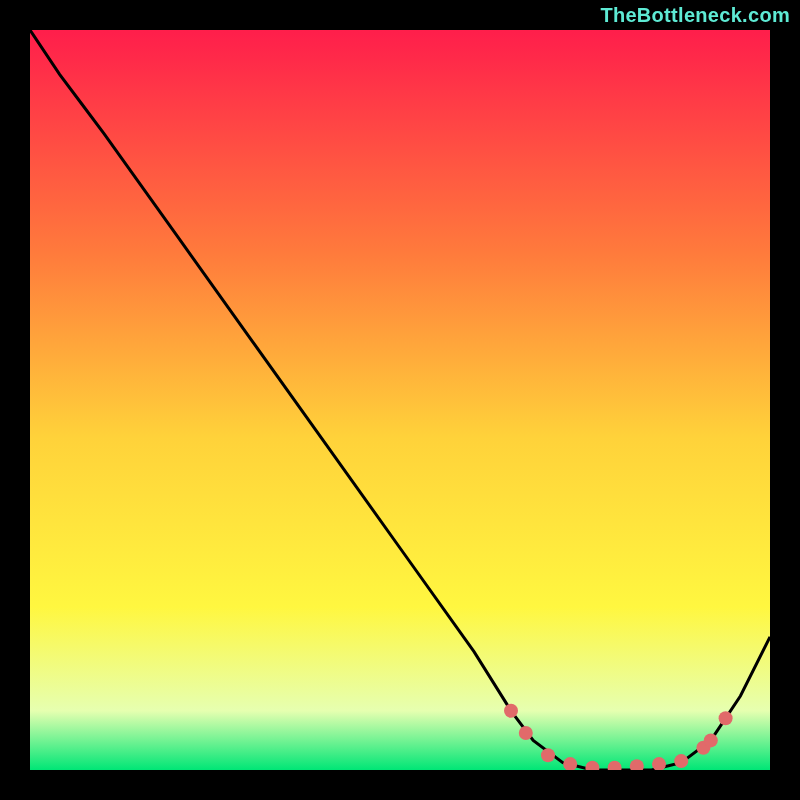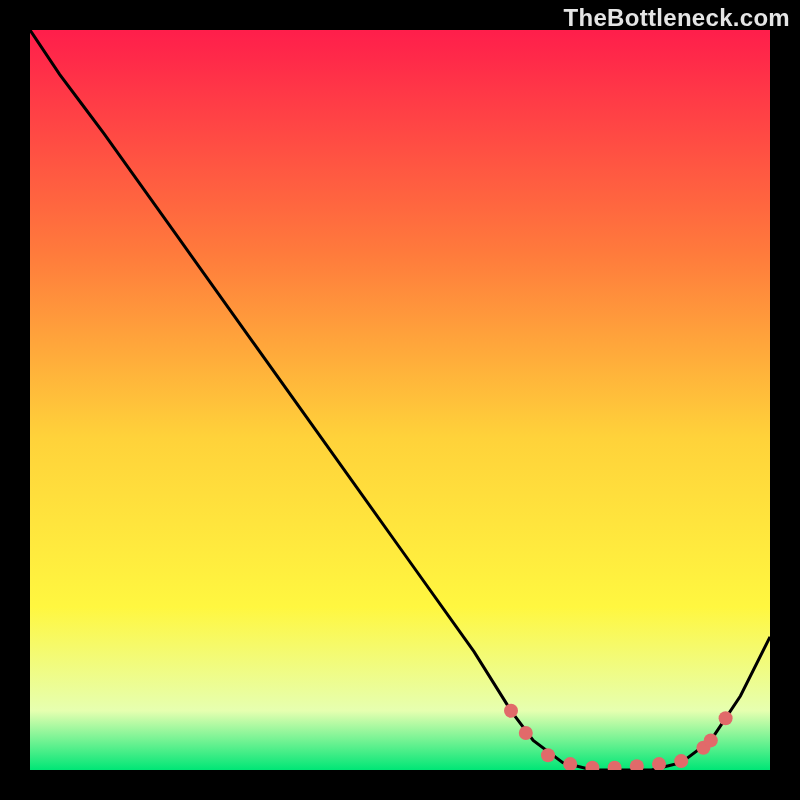--- a/index.html
+++ b/index.html
@@ -21,23 +21,23 @@
     position: absolute;
     left: 30px;
     top: 30px;
     width: 740px;
     height: 740px;
   }
   .watermark {
     position: absolute;
     top: 4px;
     right: 10px;
-    font-size: 24px;
+    font-size: 20px;
     font-weight: 600;
-    color: #e5e5e5;
+    color: #5eead4;
     letter-spacing: 0.3px;
     font-family: Arial, Helvetica, sans-serif;
   }
 </style>
 </head>
 <body>
 
 <div class="frame">
   <div class="watermark">TheBottleneck.com</div>
   <svg class="plot" viewBox="0 0 740 740">

